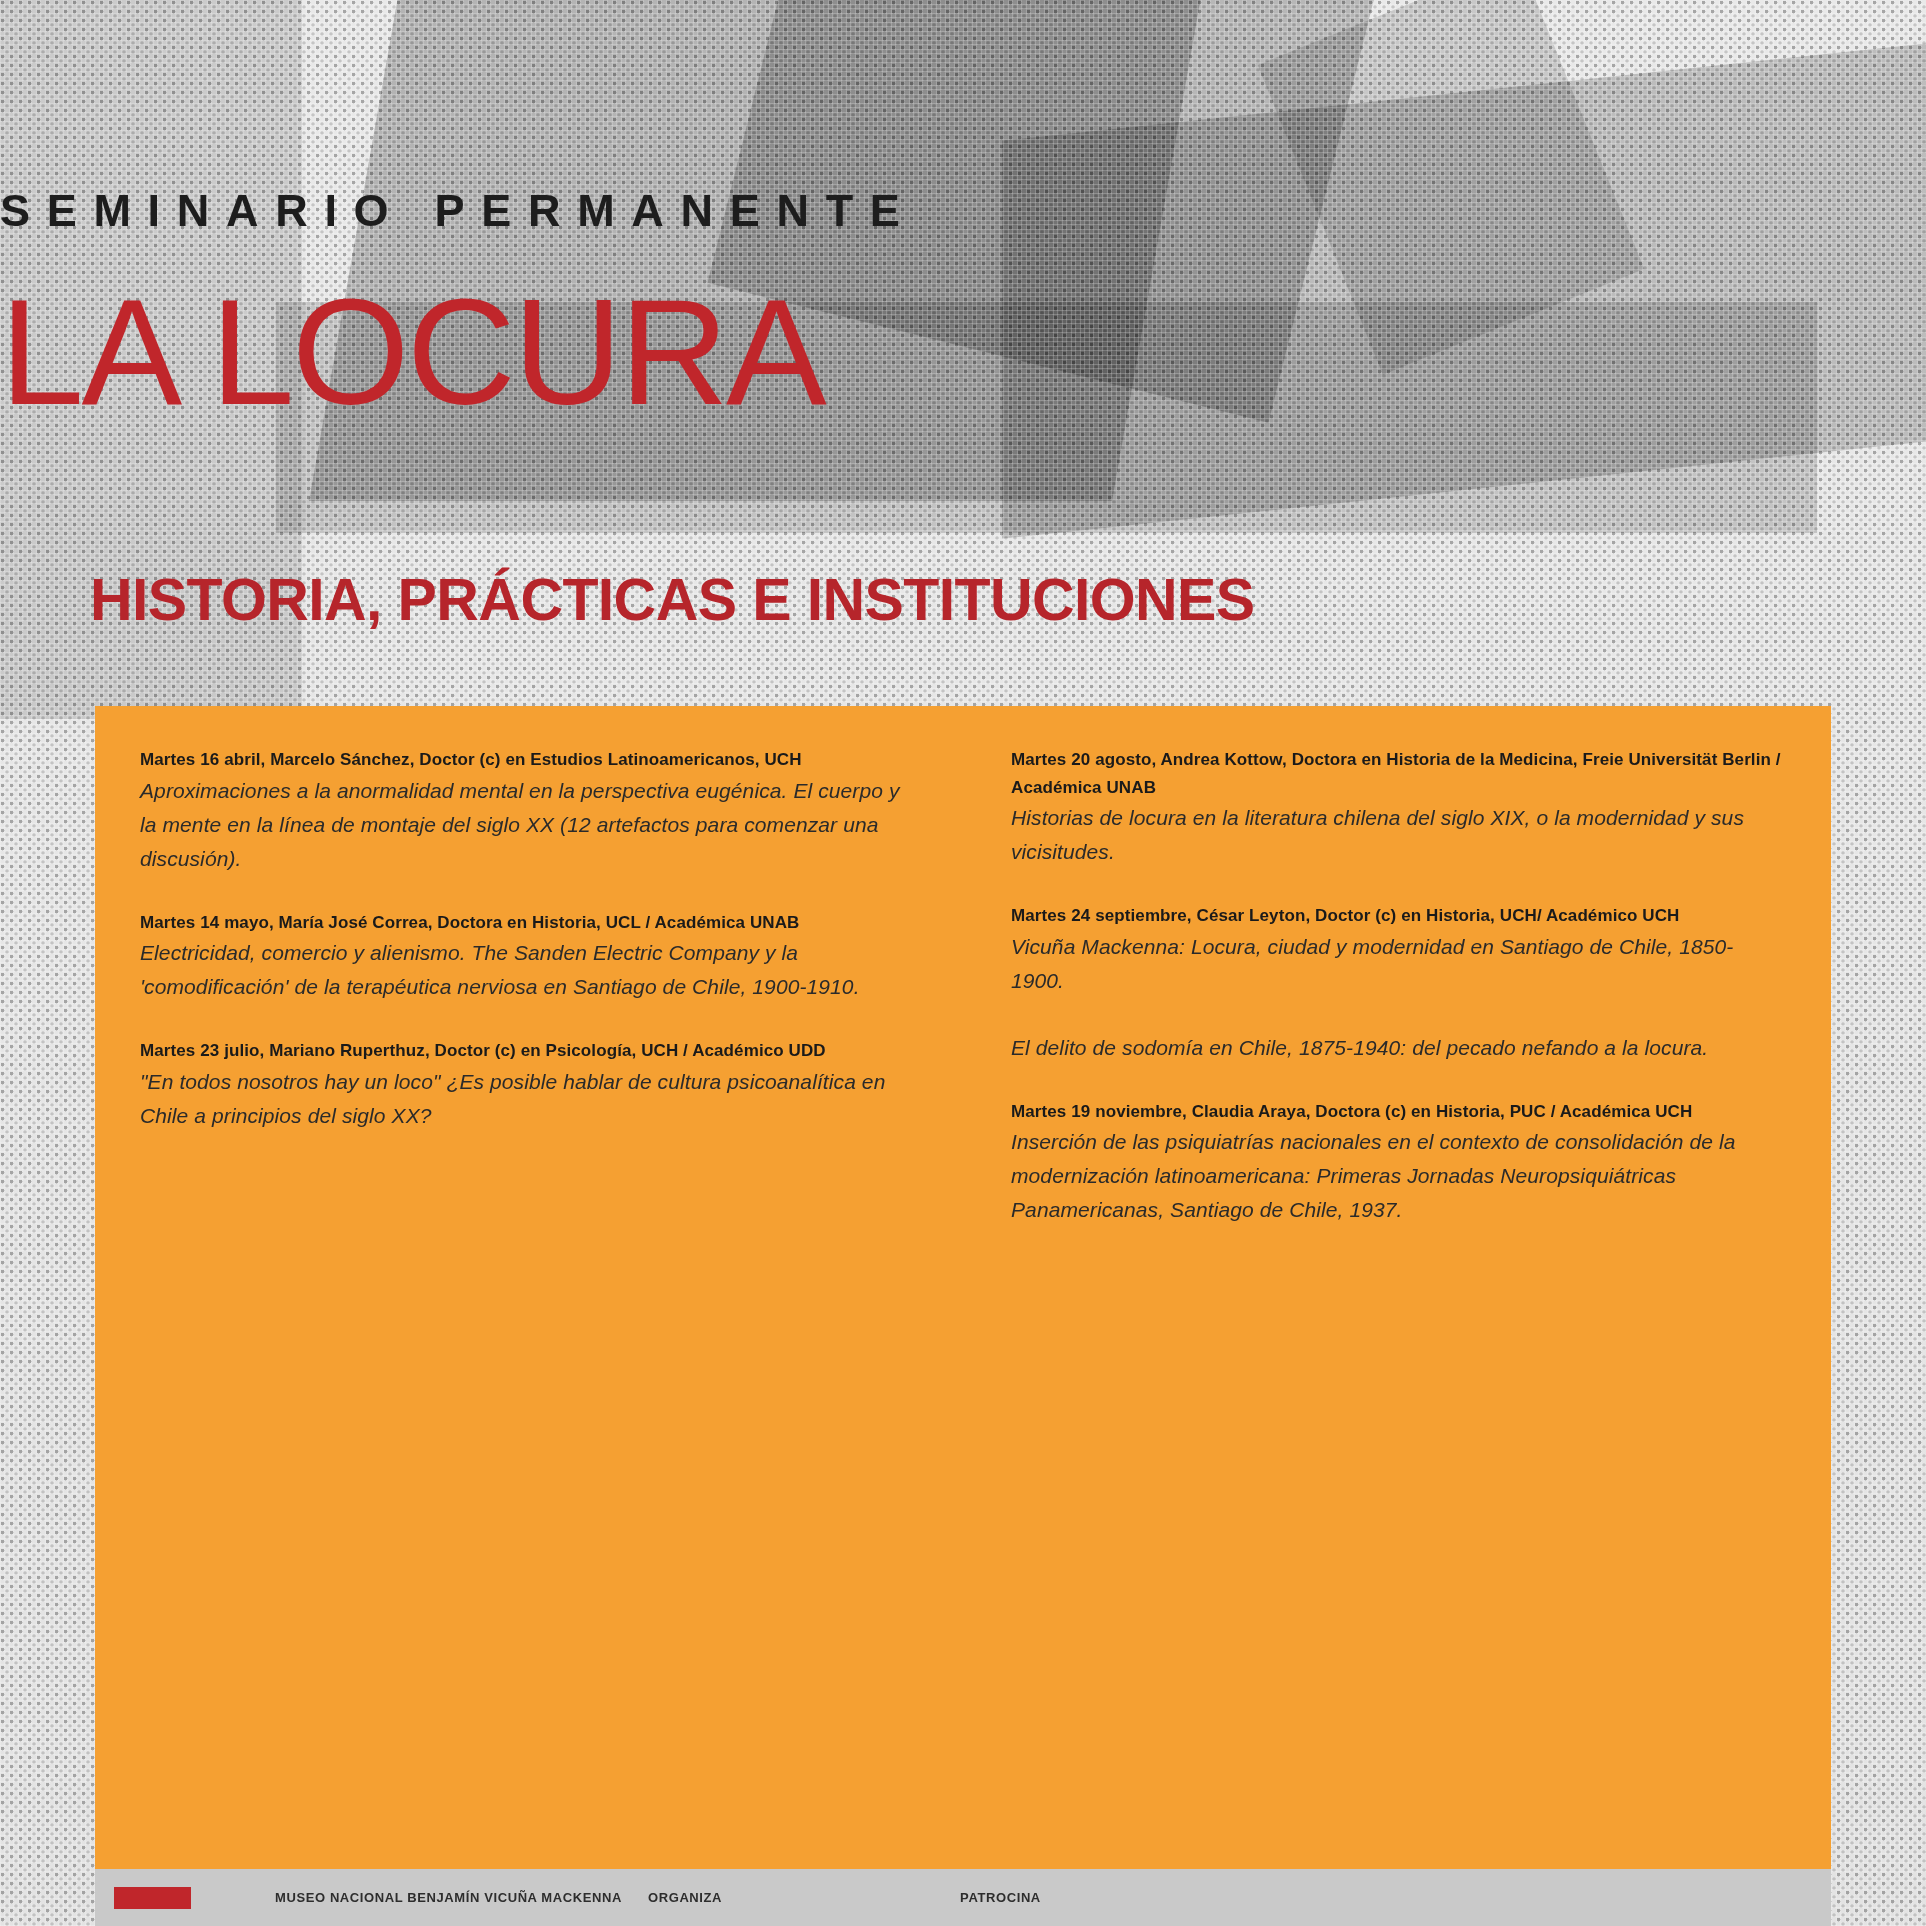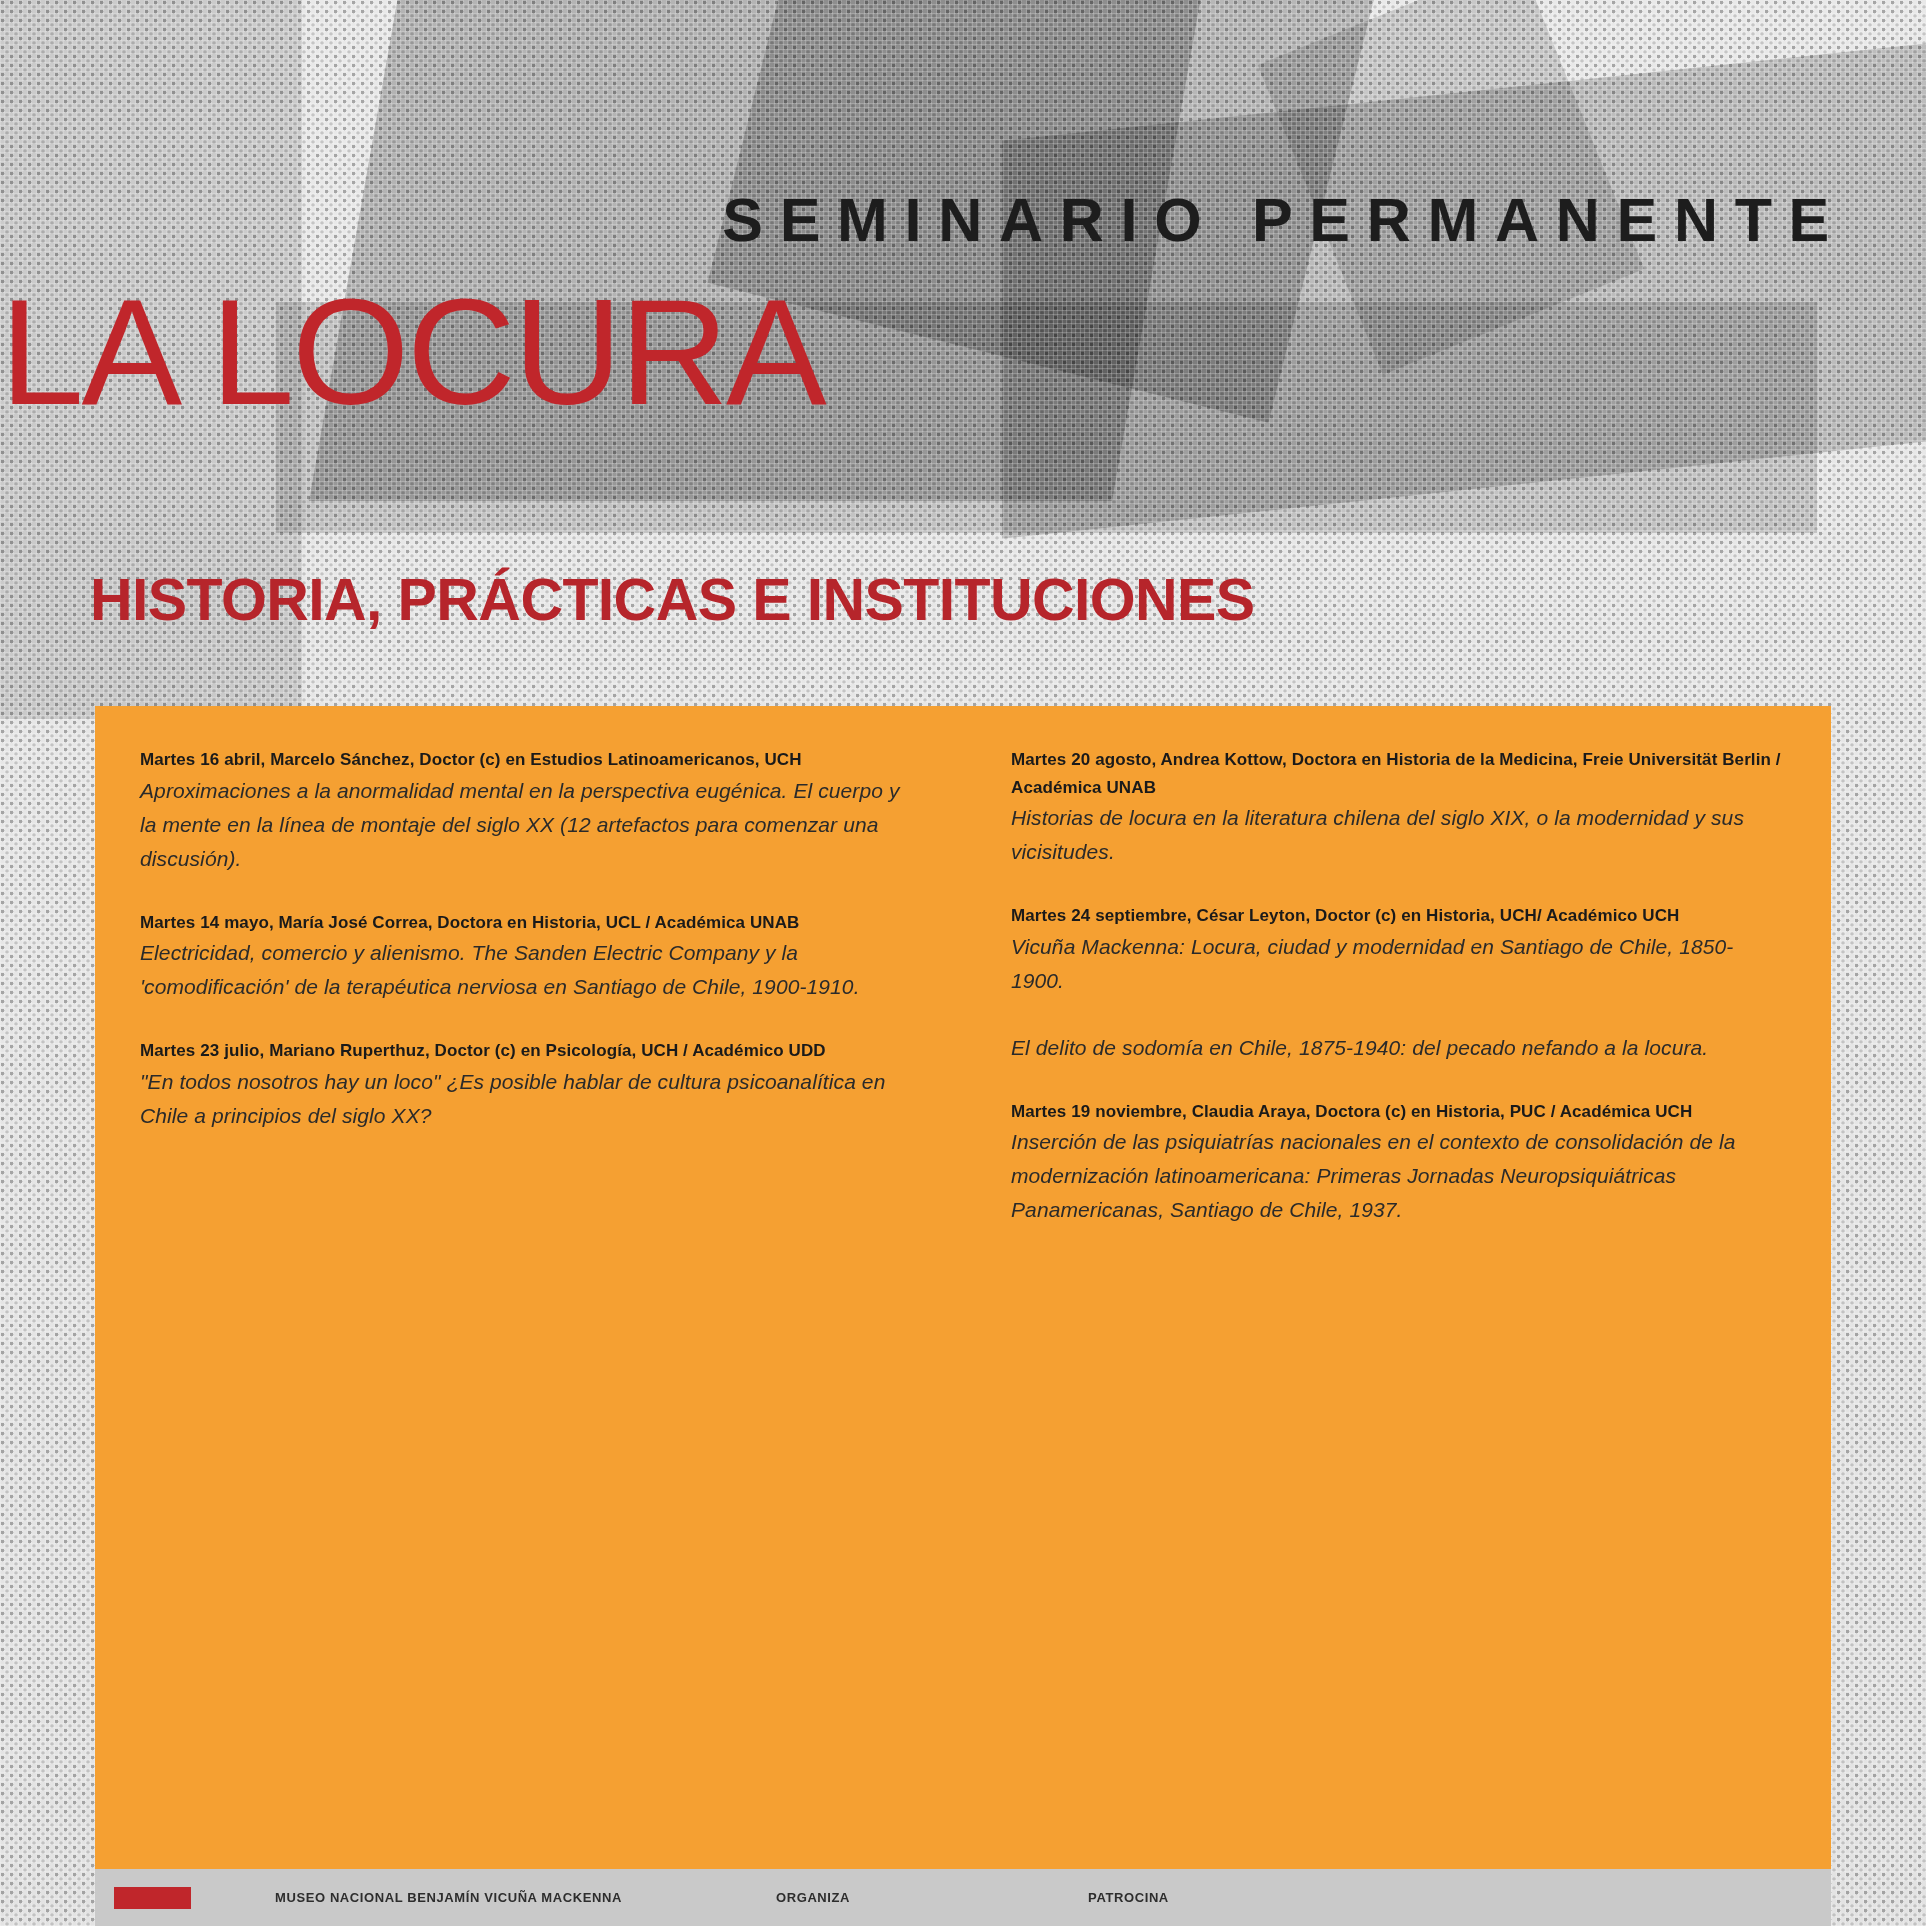--- a/index.html
+++ b/index.html
@@ -76,24 +76,24 @@
     position: absolute; inset: 0;
     background-image:
       repeating-linear-gradient(0deg, rgba(255,255,255,0.20) 0px, rgba(255,255,255,0.20) 0.6px, rgba(0,0,0,0) 0.6px, rgba(0,0,0,0) 4.5px),
       repeating-linear-gradient(90deg, rgba(255,255,255,0.18) 0px, rgba(255,255,255,0.18) 0.6px, rgba(0,0,0,0) 0.6px, rgba(0,0,0,0) 4.5px);
     pointer-events: none;
   }
 
   
   .kicker {
     position: absolute;
-    left: 0; right: 80px;
+    left: 0; right: 60px;
     top: 185px;
-    text-align: right;
-    font-size: 61px;
+    text-align: left;
+    font-size: 45px;
     font-weight: bold;
     letter-spacing: 16.7px;
     color: #1d1d1d;
     white-space: nowrap;
   }
   .title-main {
     position: absolute;
     left: 0; right: 55px;
     top: 276px;
     text-align: left;
@@ -171,21 +171,21 @@
     flex: 0 0 auto;
   }
   .footer-block {
     font-size: 13px;
     font-weight: bold;
     color: #2d2d2d;
     letter-spacing: 0.6px;
     white-space: nowrap;
   }
   .footer-block.museum { margin-left: 58px; }
-  .footer-block.organiza { margin-left: 128px; }
+  .footer-block.organiza { }
   .footer-block.patrocina { margin-left: 212px; }
 </style>
 </head>
 <body>
 
 <div class="poster">
 
   <div class="bg-shape shape-e"></div>
   <div class="bg-shape shape-a"></div>
   <div class="bg-shape shape-b"></div>

